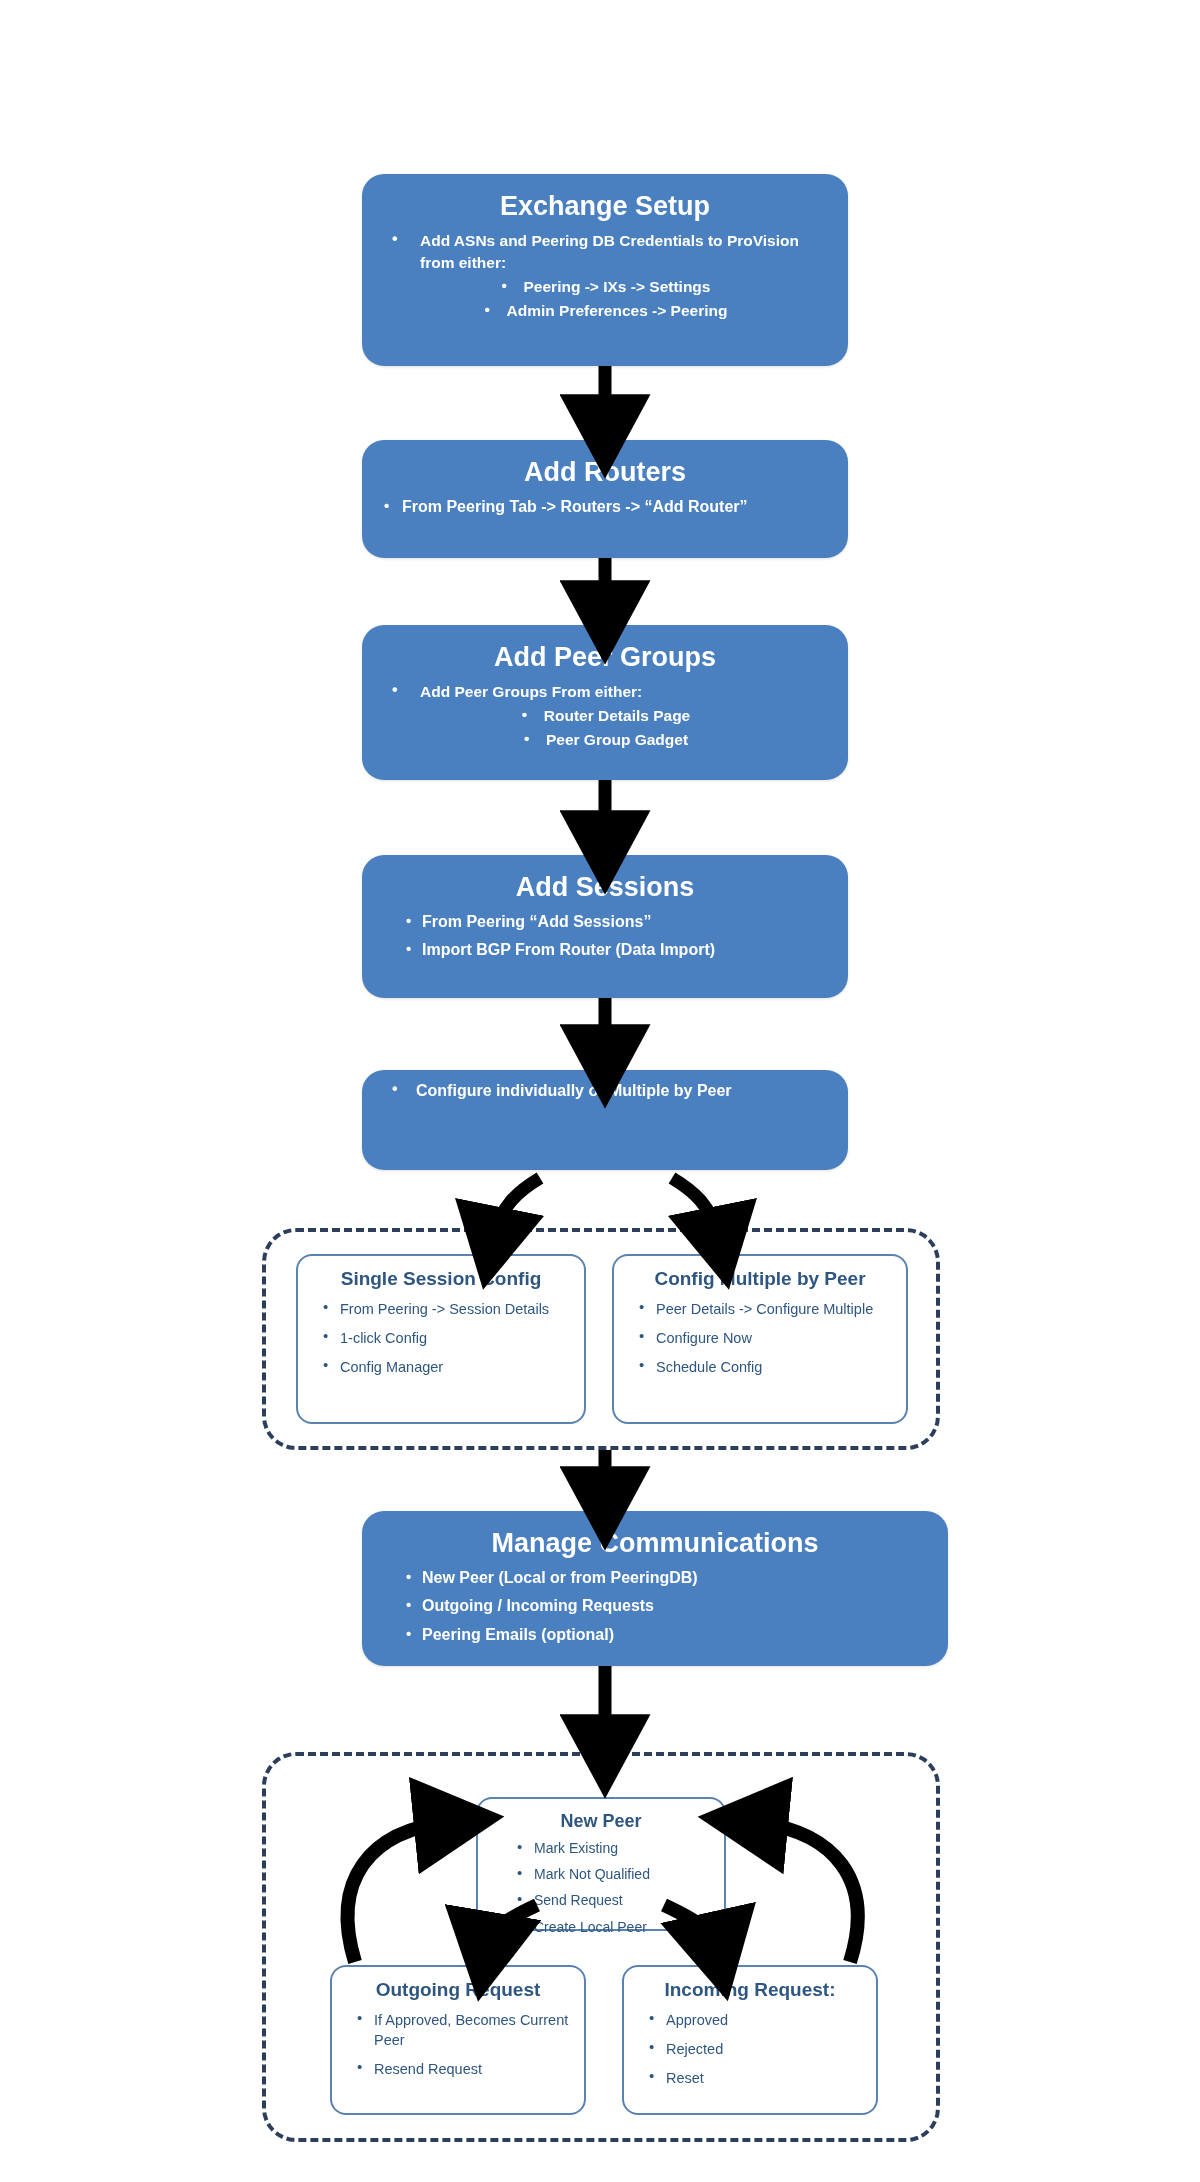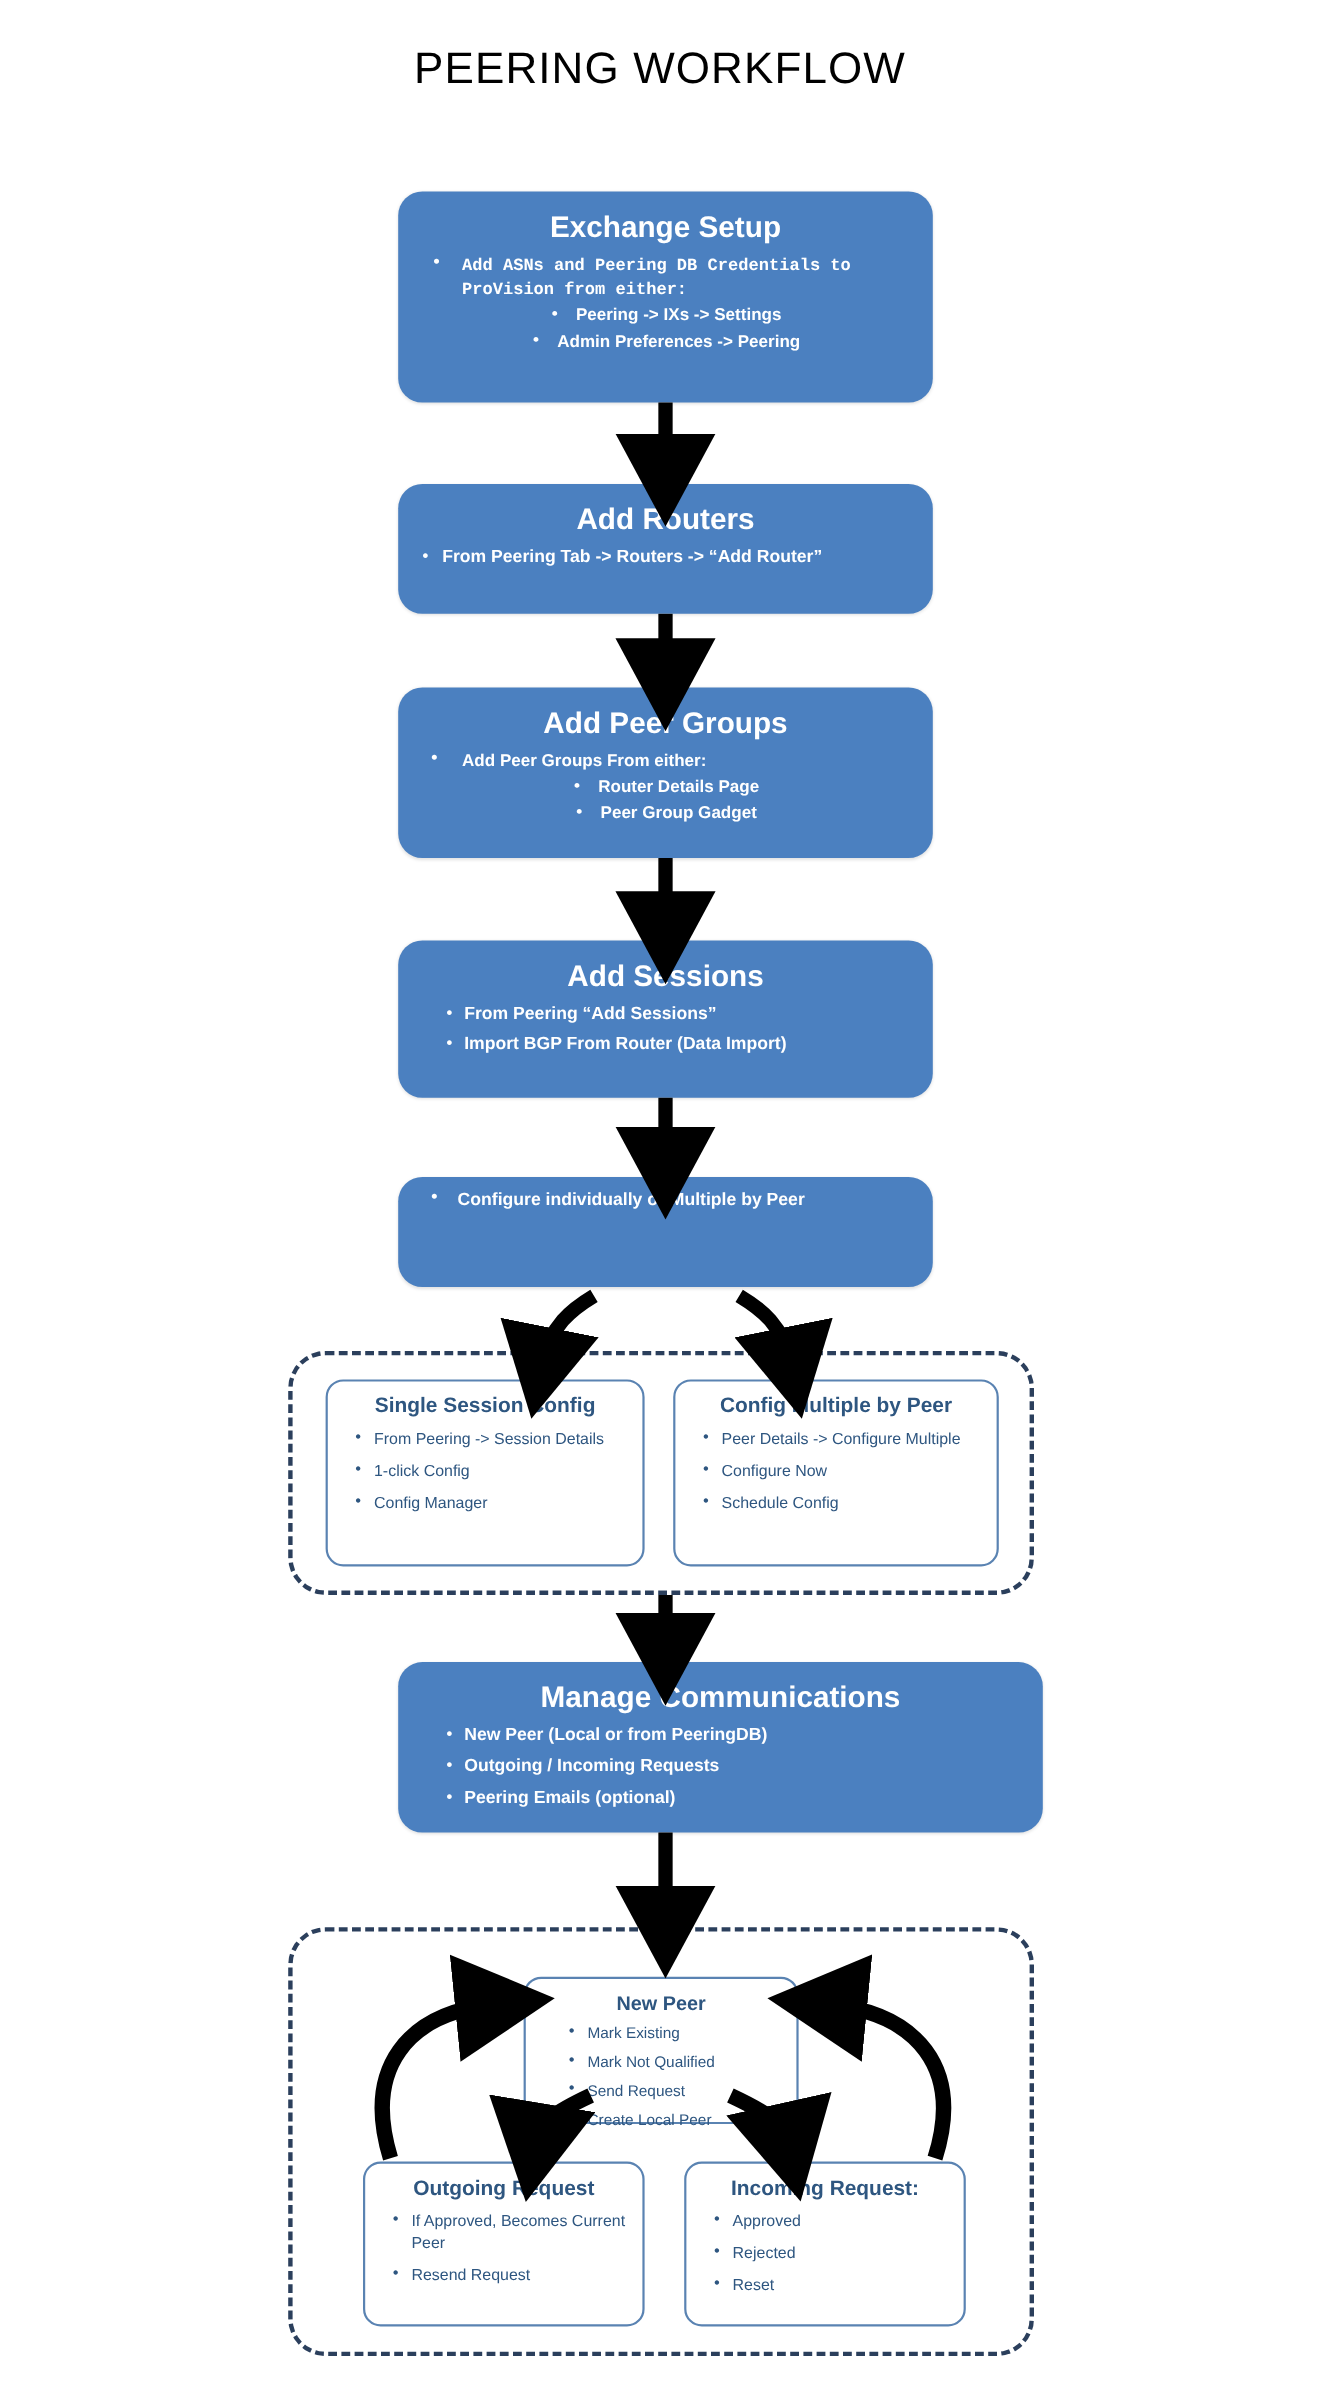--- a/index.html
+++ b/index.html
@@ -168,26 +168,25 @@
     width: 1200px;
     height: 2182px;
     pointer-events: none;
   }
 </style>
 </head>
 <body>
 
 <div id="canvas">
 
-  <div class="title">PEERING WORKFLOW</div>
 
   <div class="blue-box" style="left:362px; top:174px; width:486px; height:192px;">
     <div class="bx-title">Exchange Setup</div>
     <ul class="bx-list">
-      <li class="bx-li hang" style="padding-left:40px;font-family:Liberation Mono, monospace;">Add ASNs and Peering DB Credentials to ProVision from either:</li>
+      <li class="bx-li hang" style="padding-left:40px;">Add ASNs and Peering DB Credentials to ProVision from either:</li>
       <li class="bx-li indent"><span class="sub">Peering -&gt; IXs -&gt; Settings</span></li>
       <li class="bx-li indent"><span class="sub">Admin Preferences -&gt; Peering</span></li>
     </ul>
   </div>
 
   <div class="blue-box" style="left:362px; top:440px; width:486px; height:118px;">
     <div class="bx-title">Add Routers</div>
     <ul class="bx-list">
       <li class="bx-li" style="padding-left:22px; font-size:16px;">From Peering Tab -&gt; Routers -&gt; “Add Router”</li>
     </ul>

